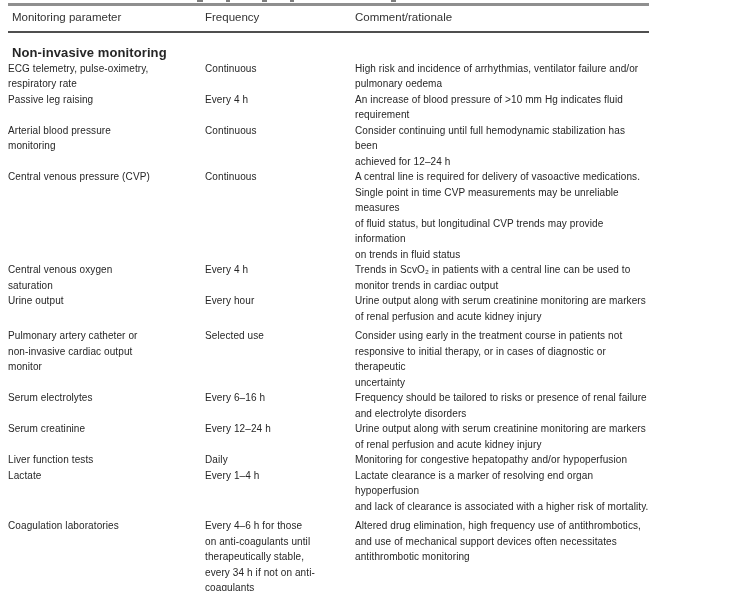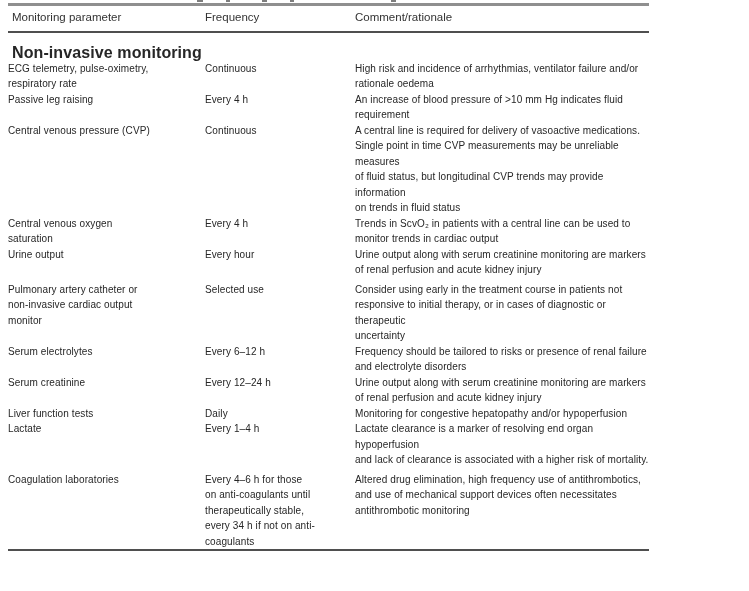--- a/index.html
+++ b/index.html
@@ -58,21 +58,21 @@
     font-size: 10px;
     line-height: 15.5px;
     white-space: pre-line;
     padding: 0;
     letter-spacing: 0.1px;
   }
   td.param { padding-left: 4px; }
   td.comment { padding-right: 2px; }
   tr.section-row td {
     font-weight: bold;
-    font-size: 16px;
+    font-size: 13px;
     padding-top: 5px;
     padding-left: 4px;
     white-space: normal;
   }
   tr.section-row.first td {
     padding-top: 12px;
   }
   tr.data-row.gap-before td {
     padding-top: 4px;
   }
@@ -112,29 +112,36 @@
     <tbody>
 
       <tr class="section-row first">
         <td colspan="3">Non-invasive monitoring</td>
       </tr>
       <tr class="data-row">
         <td class="param">ECG telemetry, pulse-oximetry,
 respiratory rate</td>
         <td class="freq">Continuous</td>
         <td class="comment">High risk and incidence of arrhythmias, ventilator failure and/or
-rationale oedema</td>
+pulmonary oedema</td>
       </tr>
       <tr class="data-row">
         <td class="param">Passive leg raising</td>
         <td class="freq">Every 4 h</td>
         <td class="comment">An increase of blood pressure of &gt;10 mm Hg indicates fluid
 requirement</td>
       </tr>
 
+      <tr class="data-row">
+        <td class="param">Arterial blood pressure
+monitoring</td>
+        <td class="freq">Continuous</td>
+        <td class="comment">Consider continuing until full hemodynamic stabilization has been
+achieved for 12–24 h</td>
+      </tr>
       <tr class="data-row">
         <td class="param">Central venous pressure (CVP)</td>
         <td class="freq">Continuous</td>
         <td class="comment">A central line is required for delivery of vasoactive medications.
 Single point in time CVP measurements may be unreliable measures
 of fluid status, but longitudinal CVP trends may provide information
 on trends in fluid status</td>
       </tr>
       <tr class="data-row">
         <td class="param">Central venous oxygen
@@ -154,21 +161,21 @@
 non-invasive cardiac output
 monitor</td>
         <td class="freq">Selected use</td>
         <td class="comment">Consider using early in the treatment course in patients not
 responsive to initial therapy, or in cases of diagnostic or therapeutic
 uncertainty</td>
       </tr>
 
       <tr class="data-row">
         <td class="param">Serum electrolytes</td>
-        <td class="freq">Every 6–12 h</td>
+        <td class="freq">Every 6–16 h</td>
         <td class="comment">Frequency should be tailored to risks or presence of renal failure
 and electrolyte disorders</td>
       </tr>
       <tr class="data-row">
         <td class="param">Serum creatinine</td>
         <td class="freq">Every 12–24 h</td>
         <td class="comment">Urine output along with serum creatinine monitoring are markers
 of renal perfusion and acute kidney injury</td>
       </tr>
       <tr class="data-row">

